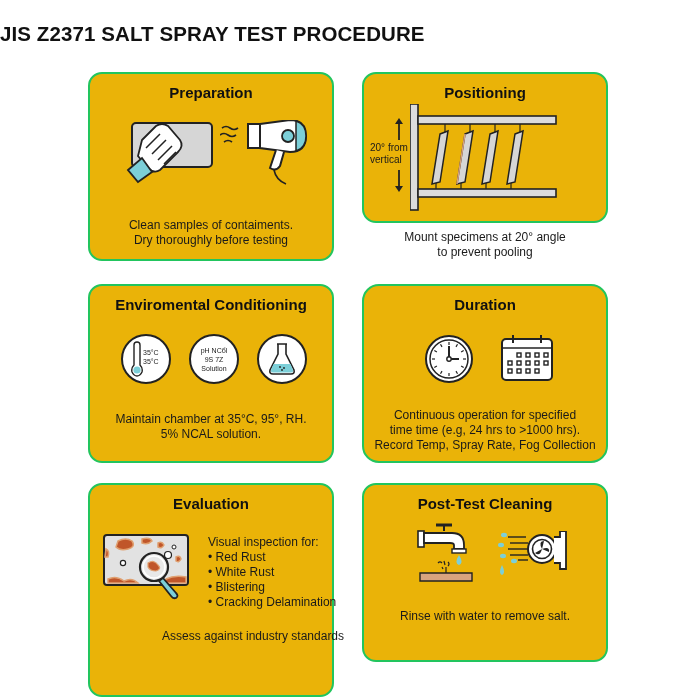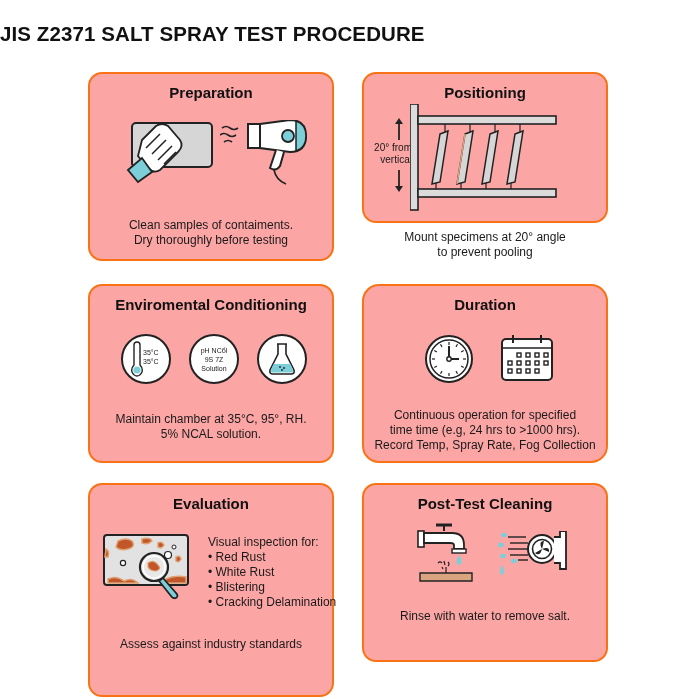--- a/index.html
+++ b/index.html
@@ -1,18 +1,18 @@
 <!DOCTYPE html>
 <html><head>
 <meta charset="utf-8">
 <style>
   html, body { margin:0; padding:0; background:#ffffff; }
   body { width:700px; height:700px; position:relative; font-family:"Liberation Sans", sans-serif; color:#1a1a1a; overflow:hidden; }
   .title { position:absolute; top:22px; left:0; width:700px; text-align:left; font-weight:bold; font-size:20.5px; letter-spacing:0.1px; color:#111; }
-  .card { position:absolute; width:246px; background:#fca5a5; border:2px solid #f97316; border-radius:14px; box-sizing:border-box; }
+  .card { position:absolute; width:246px; background:#eab308; border:2px solid #22c55e; border-radius:14px; box-sizing:border-box; }
   .card h2 { margin:0; position:absolute; top:10px; left:0; width:100%; text-align:center; font-size:15px; font-weight:bold; color:#111; }
   .card .desc { position:absolute; left:0; width:100%; text-align:center; font-size:12px; line-height:15px; color:#1a1a1a;margin-top:12px; }
   .ill { position:absolute; }
   .eval-list { position:absolute; left:118px; top:50px; font-size:12px; line-height:15px; color:#1a1a1a; }
   .eval-list div { white-space:nowrap; }
 </style>
 </head>
 <body>
 
 <div class="title">JIS Z2371 SALT SPRAY TEST PROCEDURE</div>
@@ -39,21 +39,21 @@
     <div>Dry thoroughly before testing</div>
   </div>
 </div>
 
 <div class="card" style="left:362px; top:72px; height:151px;padding-left:20px;">
   <h2>Positioning</h2>
   <svg class="ill" style="left:30px; top:44px;" width="10" height="22" viewBox="0 0 10 22">
     <path d="M5 22 L5 4" stroke="#222" stroke-width="1.8"></path>
       <path d="M1 6 L5 0 L9 6 Z" fill="#222"></path>
   </svg>
-  <div style="position:absolute; left:6px; top:68px; width:42px; text-align:right; font-size:10px; line-height:12px;">
+  <div style="position:absolute; left:6px; top:68px; width:42px; text-align:left; font-size:10px; line-height:12px;">
     <div>20° from</div>
     <div>vertical</div>
   </div>
   <svg class="ill" style="left:30px; top:96px;" width="10" height="22" viewBox="0 0 10 22">
     <path d="M5 0 L5 18" stroke="#222" stroke-width="1.8"></path>
       <path d="M1 16 L5 22 L9 16 Z" fill="#222"></path>
   </svg>
   <svg class="ill" style="left:46px; top:30px;" width="150" height="110" viewBox="0 0 150 110">
     <rect x="0" y="0" width="8" height="106" fill="#dcdcdc" stroke="#222" stroke-width="1.6"></rect>
     <rect x="8" y="12" width="138" height="8" fill="#dcdcdc" stroke="#222" stroke-width="1.6"></rect>
@@ -184,21 +184,21 @@
     <path d="M46 34 Q52 30 56 36 Q60 40 54 42 Q48 42 46 38 Z" fill="#c0562a" stroke="#e0a070" stroke-width="1.2"></path>
     <path d="M61 49 L74 64 Q77 67 74 69 Q71 70 69 67 L57 52 Z" fill="#7ccfd8" stroke="#222" stroke-width="1.8"></path>
   </svg>
   <div class="eval-list">
     <div>Visual inspection for:</div>
     <div>• <span>Red Rust</span></div>
     <div>• <span>White Rust</span></div>
     <div>• <span>Blistering</span></div>
     <div>• <span>Cracking Delamination</span></div>
   </div>
-  <div class="desc" style="top:140px;">
+  <div class="desc" style="top:132px;padding-left:42px;">
     <div>Assess against industry standards</div>
   </div>
 </div>
 
 <div class="card" style="left:362px; top:483px; height:179px;">
   <h2>Post-Test Cleaning</h2>
   <svg class="ill" style="left:52px; top:36px;" width="70" height="64" viewBox="0 0 70 64">
     <path d="M20 4 L36 4" stroke="#222" stroke-width="3"></path>
     <path d="M28 4 L28 10" stroke="#222" stroke-width="2"></path>
     <rect x="2" y="10" width="6" height="16" fill="#fff" stroke="#222" stroke-width="1.6"></rect>

